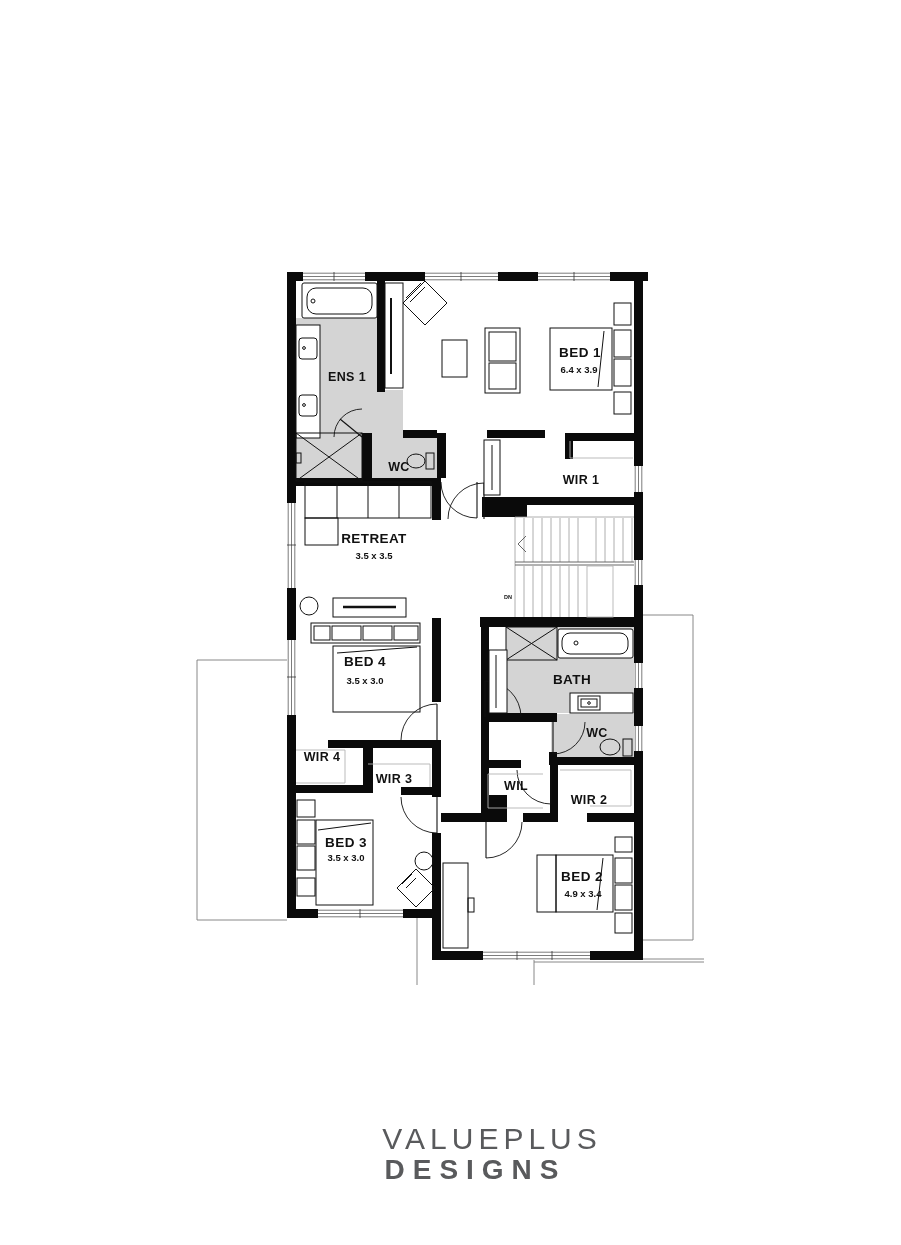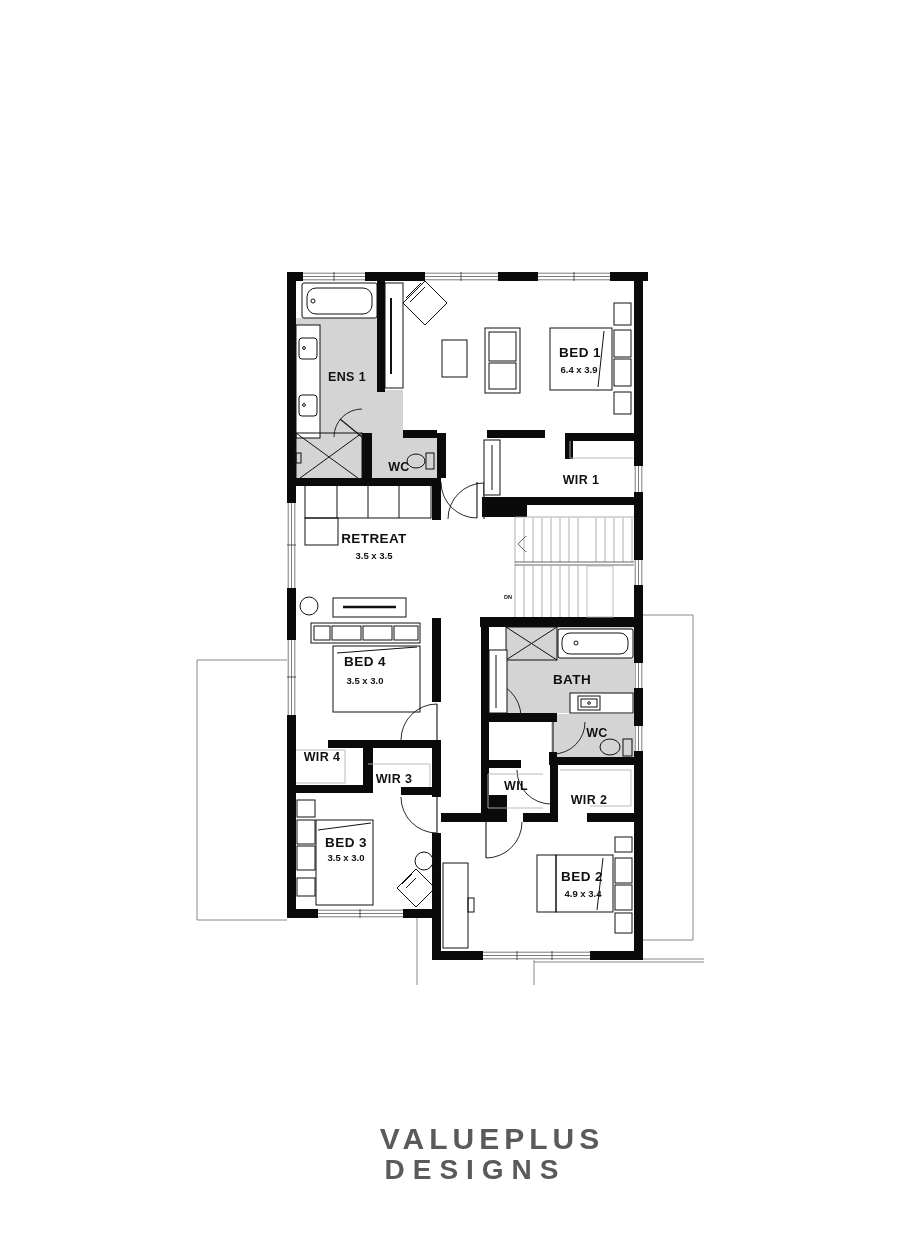--- a/index.html
+++ b/index.html
@@ -16,22 +16,22 @@
   .leaf{stroke:#111;stroke-width:1.1;}
   .ro{fill:none;stroke:#7a7a7a;stroke-width:0.9;}
   .winline{stroke:#5a5a5a;stroke-width:0.8;}
   .wintick{stroke:#333;stroke-width:0.8;}
   text.room{font-weight:700;font-size:12.5px;letter-spacing:0.4px;fill:#111;text-anchor:middle;}
   text.roomlg{font-weight:700;font-size:13.5px;letter-spacing:0.4px;fill:#111;text-anchor:middle;}
   text.dims{font-weight:700;font-size:9.5px;fill:#111;text-anchor:middle;}
   text.dn{font-weight:700;font-size:5.5px;fill:#111;text-anchor:middle;}
   .logo{position:absolute;top:1122px;left:25px;width:901px;text-align:center;color:#595a5c;}
   .logo-line1{font-size:30px;letter-spacing:5px;line-height:1.1;}
-  .logo-line1 .bold{font-weight:700;margin-left:33px;}
-  .logo-line1 .light{font-weight:700;}
+  .logo-line1 .bold{font-weight:400;margin-left:33px;}
+  .logo-line1 .light{font-weight:400;}
   .logo-line2{font-size:28px;font-weight:700;letter-spacing:8px;line-height:1.1;}
 </style>
 </head>
 <body>
 
 <svg width="901" height="1245" viewBox="0 0 901 1245">
 
   <g>
     <path class="ro" d="M287,660 H197 V920 H287"></path>
     <path class="ro" d="M643,615 H693 V940 H643"></path>

